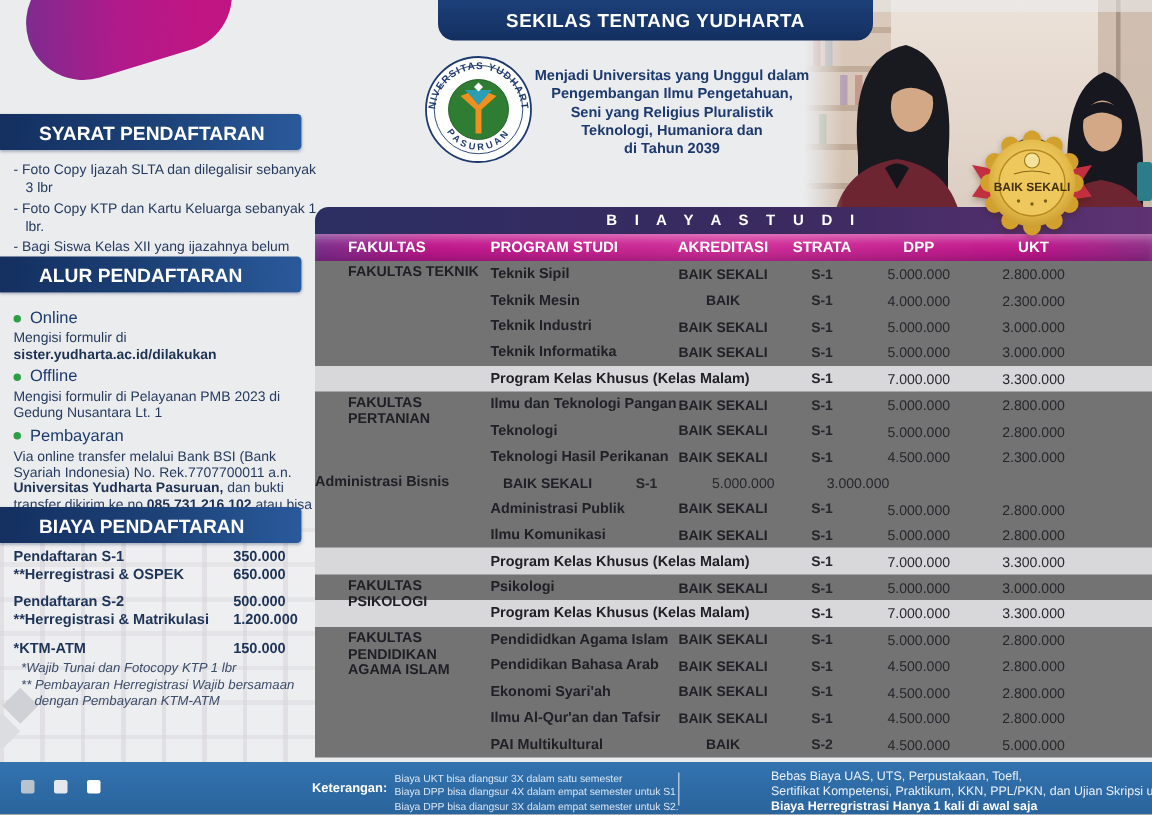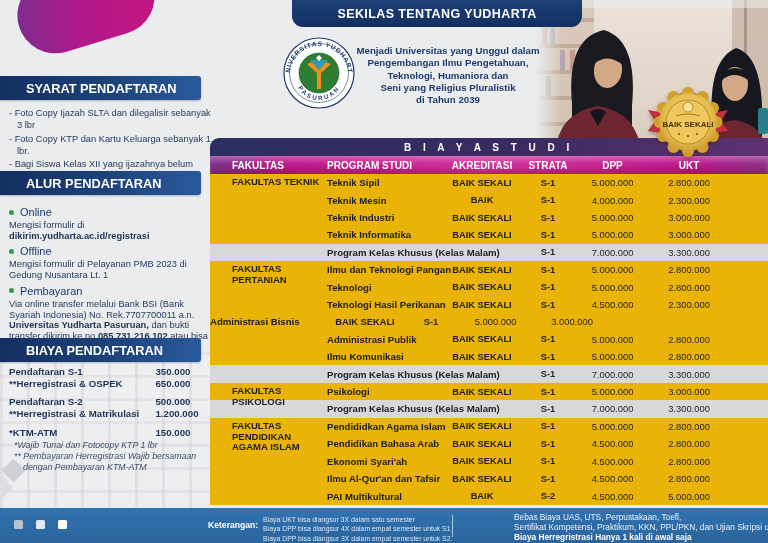--- a/index.html
+++ b/index.html
@@ -73,21 +73,21 @@
     border-radius:9px 0 0 0; color:#fff; font-size:10px; font-weight:bold;
     letter-spacing:4.5px; display:flex; align-items:center; justify-content:center; }
   .thead { height:18px; display:flex; align-items:center; color:#fff; font-weight:bold;
     font-size:10px;
     background:linear-gradient(90deg,#7c2f8c 0%,#c0188c 14%,#d1309a 50%,#c0188c 86%,#8f2f88 100%);
     box-shadow:inset 0 6px 8px -4px rgba(255,255,255,.45), inset 0 -7px 9px -5px rgba(60,0,60,.4); }
   .c-fak { width:117px; padding-left:22px; text-align:left; }
   .c-prog { width:120px; } .c-akr { width:70px; text-align:center; }
   .c-str { width:62px; text-align:center; } .c-dpp { width:67px; text-align:center; }
   .c-ukt { width:86px; text-align:center; }
-  .tbody { background:#eab308; height:331px; }
+  .tbody { background:#737373; height:331px; }
   .trow { display:flex; align-items:center; height:17.42px; }
   .trow.band { background:#d8d8db; }
   .cell-fak { width:117px; padding-left:22px; align-self:flex-start; padding-top:3.4px;
     font-weight:bold; font-size:9.5px; color:#1e1e24; line-height:10.6px;
     position:relative; z-index:5; }
   .cell-prog { width:120px; font-weight:bold; font-size:9.6px; color:#202027; white-space:nowrap; }
   .cell-akr { width:70px; text-align:center; font-weight:bold; font-size:9.3px; color:#202027; }
   .cell-str { width:62px; text-align:center; font-weight:bold; font-size:9.3px; color:#26262c; }
   .cell-dpp { width:67px; text-align:center; font-size:9.4px; color:#26262c; }
   .cell-ukt { width:86px; text-align:center; font-size:9.4px; color:#26262c; }
@@ -133,22 +133,22 @@
     </text>
     <circle cx="36" cy="36" r="20" fill="#2e7d32" stroke="#1b5e20" stroke-width="0.6"></circle>
     <polygon points="27,23 45,23 36,33" fill="#2b9db5"></polygon>
     <polygon points="33,21 36,18 39,21 36,24" fill="#ffffff"></polygon>
     <path d="M 34,52 L 34,36 L 24,27 L 29,25 L 36,33 L 43,25 L 48,27 L 38,36 L 38,52 Z" fill="#ef8f1f"></path>
   </svg>
 
   <div class="vision">
     <div>Menjadi Universitas yang Unggul dalam</div>
     <div>Pengembangan Ilmu Pengetahuan,</div>
+    <div>Seni yang Religius Pluralistik</div>
     <div>Teknologi, Humaniora dan</div>
-    <div>Seni yang Religius Pluralistik</div>
     <div>di Tahun 2039</div>
   </div>
 
   <svg class="photo" viewBox="0 0 232 156">
     <defs>
       <linearGradient id="phBg" x1="0" y1="0" x2="0" y2="1">
         <stop offset="0" stop-color="#ece2d9"></stop>
           <stop offset="0.55" stop-color="#e3d6cb"></stop>
           <stop offset="1" stop-color="#d8cabe"></stop>
       </linearGradient>
@@ -246,21 +246,21 @@
     <div class="item">- Foto Copy KTP dan Kartu Keluarga sebanyak 1 lbr.</div>
     <div class="item">- Bagi Siswa Kelas XII yang ijazahnya belum terbit bisa menggunakan Surat Keterangan Lulus (SKL) dari Sekolah.</div>
   </div>
 
   <div class="side-h" id="h-alur">ALUR PENDAFTARAN</div>
   <div class="alur">
     <div class="step-label">
       <span class="dot"></span>
       <span>Online</span>
     </div>
-    <div class="step-text"><span>Mengisi formulir di </span><b>dikirim.yudharta.ac.id/registrasi</b></div>
+    <div class="step-text"><span>Mengisi formulir di </span><b>sister.yudharta.ac.id/dilakukan</b></div>
     <div class="step-label">
       <span class="dot"></span>
       <span>Offline</span>
     </div>
     <div class="step-text"><span>Mengisi formulir di Pelayanan PMB 2023 di Gedung Nusantara Lt. 1</span></div>
     <div class="step-label">
       <span class="dot"></span>
       <span>Pembayaran</span>
     </div>
     <div class="step-text"><span>Via online transfer melalui Bank BSI (Bank Syariah Indonesia) No. Rek.7707700011 a.n. </span><b>Universitas Yudharta Pasuruan,</b><span> dan bukti transfer dikirim ke no </span><b>085 731 216 102</b><span> atau bisa dilakukan langsung di Pelayanan PMB 2023</span></div>

